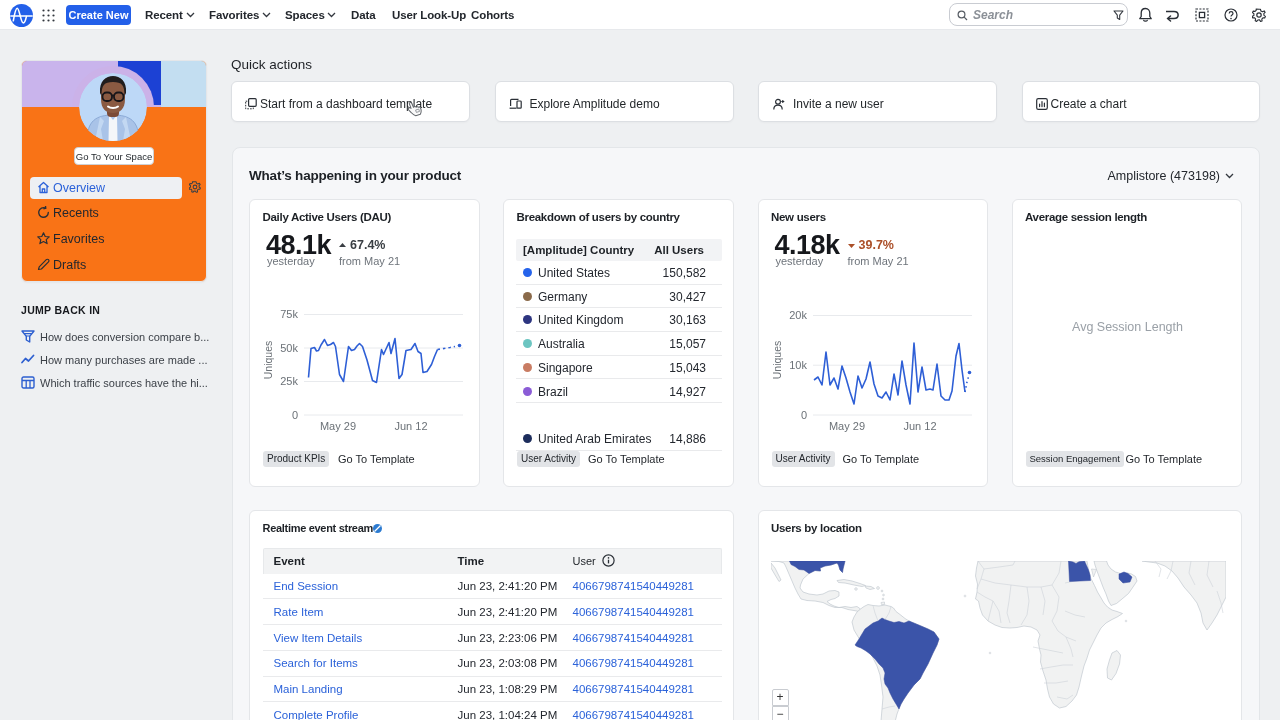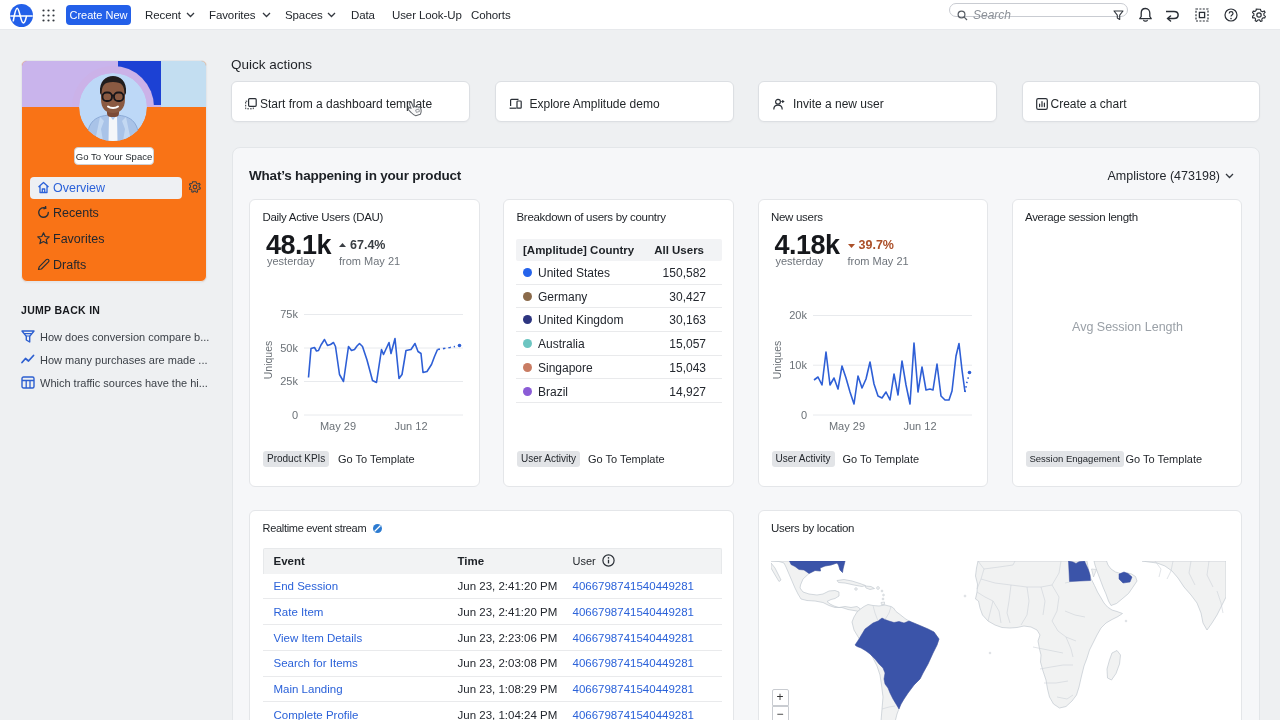--- a/index.html
+++ b/index.html
@@ -1,23 +1,23 @@
 <!DOCTYPE html>
 <html><head>
 <meta charset="utf-8">
 <style>
 * { margin:0; padding:0; box-sizing:border-box; }
 html,body { width:1280px; height:720px; overflow:hidden; }
 body { font-family:"Liberation Sans", sans-serif; background:#eef0f2; position:relative; color:#1e2126; }
 .abs { position:absolute; }
 
-#hdr { position:absolute; left:0; top:0; width:1280px; height:30px; background:#fff; border-bottom:1px solid #e7e9ec; z-index:5; }
+#hdr { position:absolute; left:0; top:0; width:1280px; height:30px; background:#fff; border-bottom:1px solid #e7e9ec; z-index:5;font-weight:bold; }
 #hdr .nav { position:absolute; top:0; height:30px; line-height:30px; font-size:11.5px; letter-spacing:-0.1px; color:#23272d; }
 .btn-create { position:absolute; left:66px; top:5px; width:65px; height:20px; background:#2360e9; border-radius:4px; color:#fff; font-size:11px; text-align:center; line-height:20px; }
-#search { position:absolute; left:949px; top:3px; width:179px; height:14px; border:1px solid #c9ccd2; border-radius:8px; background:#fff; }
+#search { position:absolute; left:949px; top:3px; width:179px; height:23px; border:1px solid #c9ccd2; border-radius:8px; background:#fff; }
 #search .ph { position:absolute; left:23px; top:4px; font-size:12px; font-style:italic; color:#8b9097; }
 
 #scard { position:absolute; left:21px; top:60px; width:186px; height:222px; background:#f97316; border:1px solid #e4e6e9; border-radius:6px; box-shadow:0 1px 2px rgba(0,0,0,.04); }
 #banner { position:absolute; left:0; top:0; width:184px; height:46px; border-radius:5px 5px 0 0; overflow:hidden; }
 .gts { position:absolute; left:52px; top:86px; width:80px; height:18px; border:1px solid #cdd0d4; border-radius:4px; background:#fff; font-size:9.5px; text-align:center; line-height:17px; color:#1f2429; white-space:nowrap; }
 .mrow { position:absolute; left:8px; width:152px; height:22px; border-radius:4px; font-size:12.5px; line-height:22px; color:#23272e; }
 .mrow .ic { position:absolute; left:7px; top:4px; }
 .mrow .lb { position:absolute; left:23px; top:0; }
 #jumph { position:absolute; left:21px; top:304px; font-size:10.5px; font-weight:bold; letter-spacing:.3px; color:#16181d; }
 .jitem { position:absolute; left:21px; width:200px; height:14px; font-size:11px; color:#3a3f46; }
@@ -27,21 +27,21 @@
 #qtitle { position:absolute; left:231px; top:57px; font-size:13.5px; color:#1e2126; }
 .qcard { position:absolute; top:81px; height:41px; background:#fff; border:1px solid #dcdfe3; border-radius:6px; box-shadow:0 1px 2px rgba(0,0,0,.03); }
 .qcard .ic { position:absolute; left:13px; top:16px; }
 .qcard .lb { position:absolute; left:28px; top:14.5px; font-size:12px; color:#23272a; white-space:nowrap; }
 
 #panel { position:absolute; left:232px; top:147px; width:1028px; height:600px; background:#f6f7f9; border:1px solid #e3e6e9; border-radius:8px; }
 #ptitle { position:absolute; left:249px; top:168px; font-size:13.5px; font-weight:bold; letter-spacing:-0.2px; color:#1d2126; }
 #amplistore { position:absolute; left:1020px; top:169px; width:200px; text-align:right; font-size:12.5px; color:#23272d; }
 .kcard { position:absolute; top:199px; width:230.5px; height:288px; background:#fff; border:1px solid #e4e6e9; border-radius:6px; }
 .bcard { position:absolute; top:510px; width:484.5px; height:265px; background:#fff; border:1px solid #e4e6e9; border-radius:6px; }
-.ctitle { position:absolute; left:12.5px; top:11px; font-size:11.5px; font-weight:normal; letter-spacing:-0.3px; color:#1d2126; }
+.ctitle { position:absolute; left:12.5px; top:11px; font-size:11.5px; font-weight:bold; letter-spacing:-0.3px; color:#1d2126; }
 .big { position:absolute; left:16px; top:30px; font-size:27px; font-weight:bold; color:#16181c; letter-spacing:-0.5px; transform:none; }
 .sub { position:absolute; font-size:11px; color:#6e747b; }
 .chip { position:absolute; top:251px; height:16px; background:#e2e4e7; border-radius:3px; font-size:10px; color:#23272c; line-height:16px; padding:0 4px; }
 .gott { position:absolute; top:253px; font-size:11px; color:#1f2328; }
 .delta { position:absolute; font-size:12.5px; font-weight:bold; }
 
 .mapbtn { position:absolute; width:17px; height:17px; background:#fff; border:1px solid #c9ccd1; font-size:12px; text-align:center; line-height:15px; color:#333; }
 .crow { position:absolute; left:12px; width:206px; height:23.7px; border-bottom:1px solid #e9eaec; font-size:12px; color:#23272e; }
 .crow i { position:absolute; left:7px; top:7px; width:9px; height:9px; border-radius:50%; }
 .crow span { position:absolute; left:22px; top:5px; }
@@ -313,20 +313,25 @@
   <div class="crow" style="top:155.8px">
       <i style="background:#c97c63"></i>
       <span>Singapore</span>
       <b>15,043</b>
     </div>
   <div class="crow" style="top:179.5px">
       <i style="background:#8b5cd6"></i>
       <span>Brazil</span>
       <b>14,927</b>
     </div>
+  <div class="crow" style="top:226.9px">
+      <i style="background:#1d2d5c"></i>
+      <span>United Arab Emirates</span>
+      <b>14,886</b>
+    </div>
   <div class="chip" style="left:13px">User Activity</div>
   <div class="gott" style="left:84px">Go To Template</div>
 </div>
 
 <div class="kcard" style="left:757.5px">
   <div class="ctitle">New users</div>
   <div class="big">4.18k</div>
   <div class="sub" style="left:17px;top:55px">yesterday</div>
   <svg class="abs" style="left:89px;top:43.5px" width="7" height="4" viewBox="0 0 7 4">
       <path d="M3.5 4 L7 0 L0 0 Z" fill="#ab4f28"></path>

